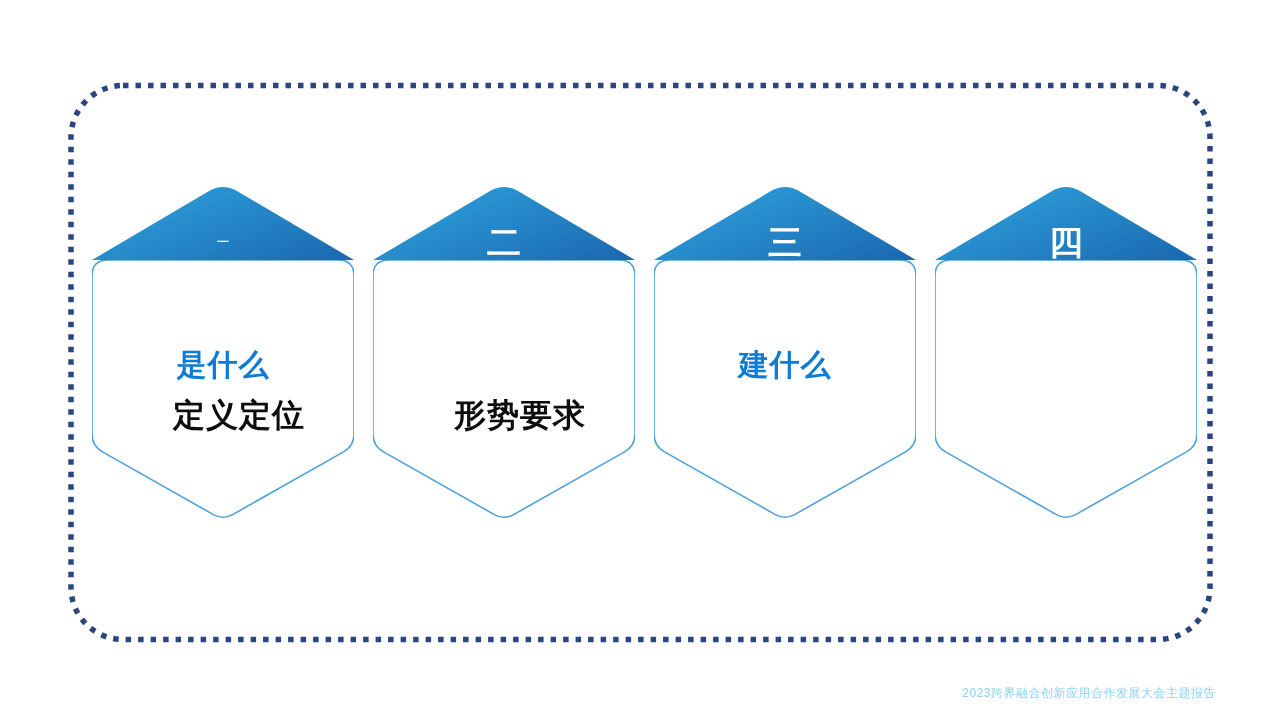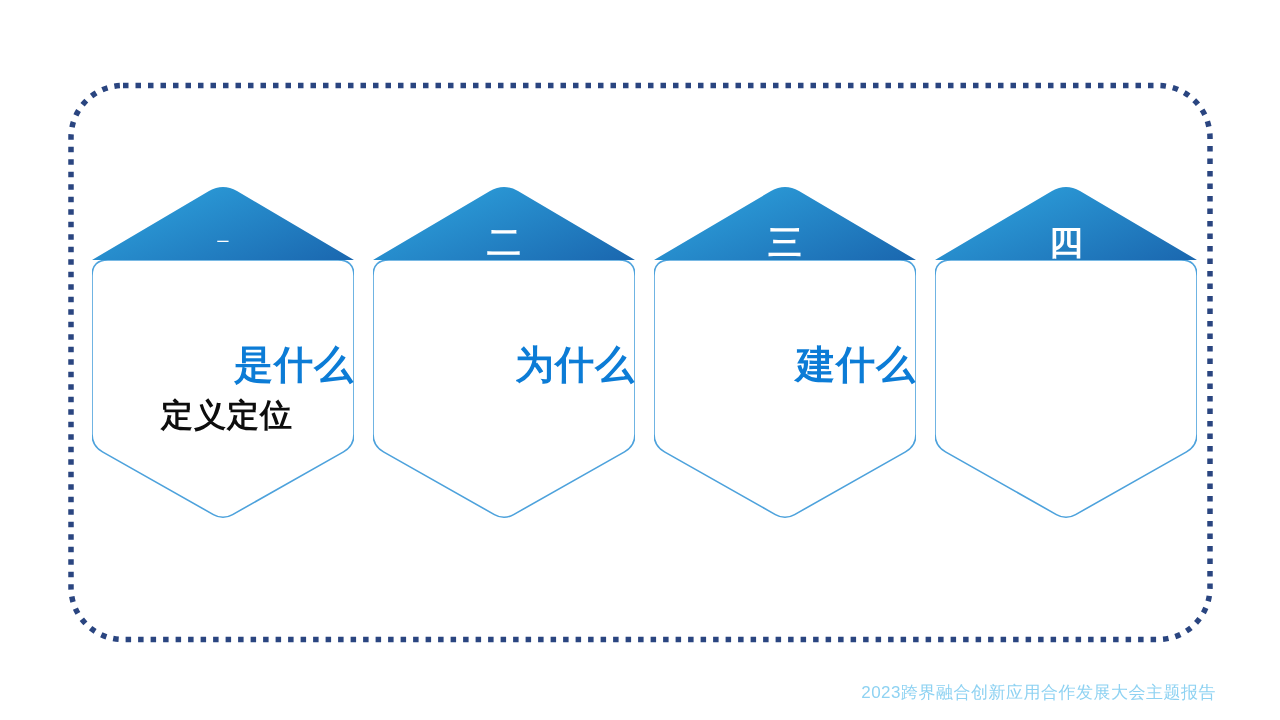--- a/index.html
+++ b/index.html
@@ -14,31 +14,31 @@
   .card-shape-svg{position:absolute;left:0;top:0;width:262px;height:262px;}
   .arrow-wrap{position:absolute;left:0;top:-78px;width:262px;height:136px;}
   .arrow-svg{position:absolute;left:0;top:0;width:262px;height:136px;}
   .card-number{
     position:absolute;left:0;top:-35px;width:100%;height:34px;line-height:34px;
     text-align:center;color:#ffffff;font-weight:bold;font-size:34px;
   }
   .card:first-child .card-number{font-size:12px;}
   .card-title{
     position:absolute;left:0;top:89px;width:100%;line-height:32px;
-    text-align:right;color:#0c7cd6;font-weight:bold;font-size:39px;
+    text-align:center;color:#0c7cd6;font-weight:bold;font-size:30px;
     letter-spacing:1px;
   }
   .card-subtitle{
-    position:absolute;left:4px;top:138px;width:100%;line-height:34px;
+    position:absolute;left:16px;top:138px;width:100%;line-height:34px;
     text-align:center;color:#0d0d0d;font-weight:bold;font-size:32px;
     letter-spacing:1px;
   }
   .footer-caption{
     position:absolute;right:64px;top:682px;
-    font-size:17px;line-height:22px;color:#8ed2f2;font-weight:400;
+    font-size:12px;line-height:22px;color:#8ed2f2;font-weight:400;
     letter-spacing:0.5px;
   }
 </style>
 </head>
 <body>
 
 <svg width="0" height="0" style="position:absolute" aria-hidden="true">
   <defs>
     <linearGradient id="arrowGrad" x1="0" y1="0" x2="0.85" y2="1">
       <stop offset="0" stop-color="#2fa7e1"></stop>
@@ -78,21 +78,21 @@
                  C 172,78 173,89 166,102 C 158,117 147,133 131,133
                  C 115,133 104,117 96,102 C 89,89 90,78 76,78 Z" fill="url(#arrowGrad)"></path>
       </svg>
     </div>
     <svg class="card-shape-svg" viewBox="0 0 262 262">
       <path d="M 16,0 L 246,0 Q 262,0 262,16 L 262,174 Q 262,186 251.5,191.9
                L 140.6,254.6 Q 131,260 121.4,254.6 L 10.5,191.9 Q 0,186 0,174
                L 0,16 Q 0,0 16,0 Z" fill="#ffffff" stroke="#4da2dc" stroke-width="1.6"></path>
     </svg>
     <div class="card-number">二</div>
-    <div class="card-title">为什么</div>
+    <div class="card-subtitle">形势要求</div>
   </div>
 
   <div class="card">
     <div class="arrow-wrap">
       <svg class="arrow-svg" viewBox="0 0 262 136">
         <path d="M 0,78 L 117,9 Q 131,1 145,9 L 262,78 L 186,78
                  C 172,78 173,89 166,102 C 158,117 147,133 131,133
                  C 115,133 104,117 96,102 C 89,89 90,78 76,78 Z" fill="url(#arrowGrad)"></path>
       </svg>
     </div>

